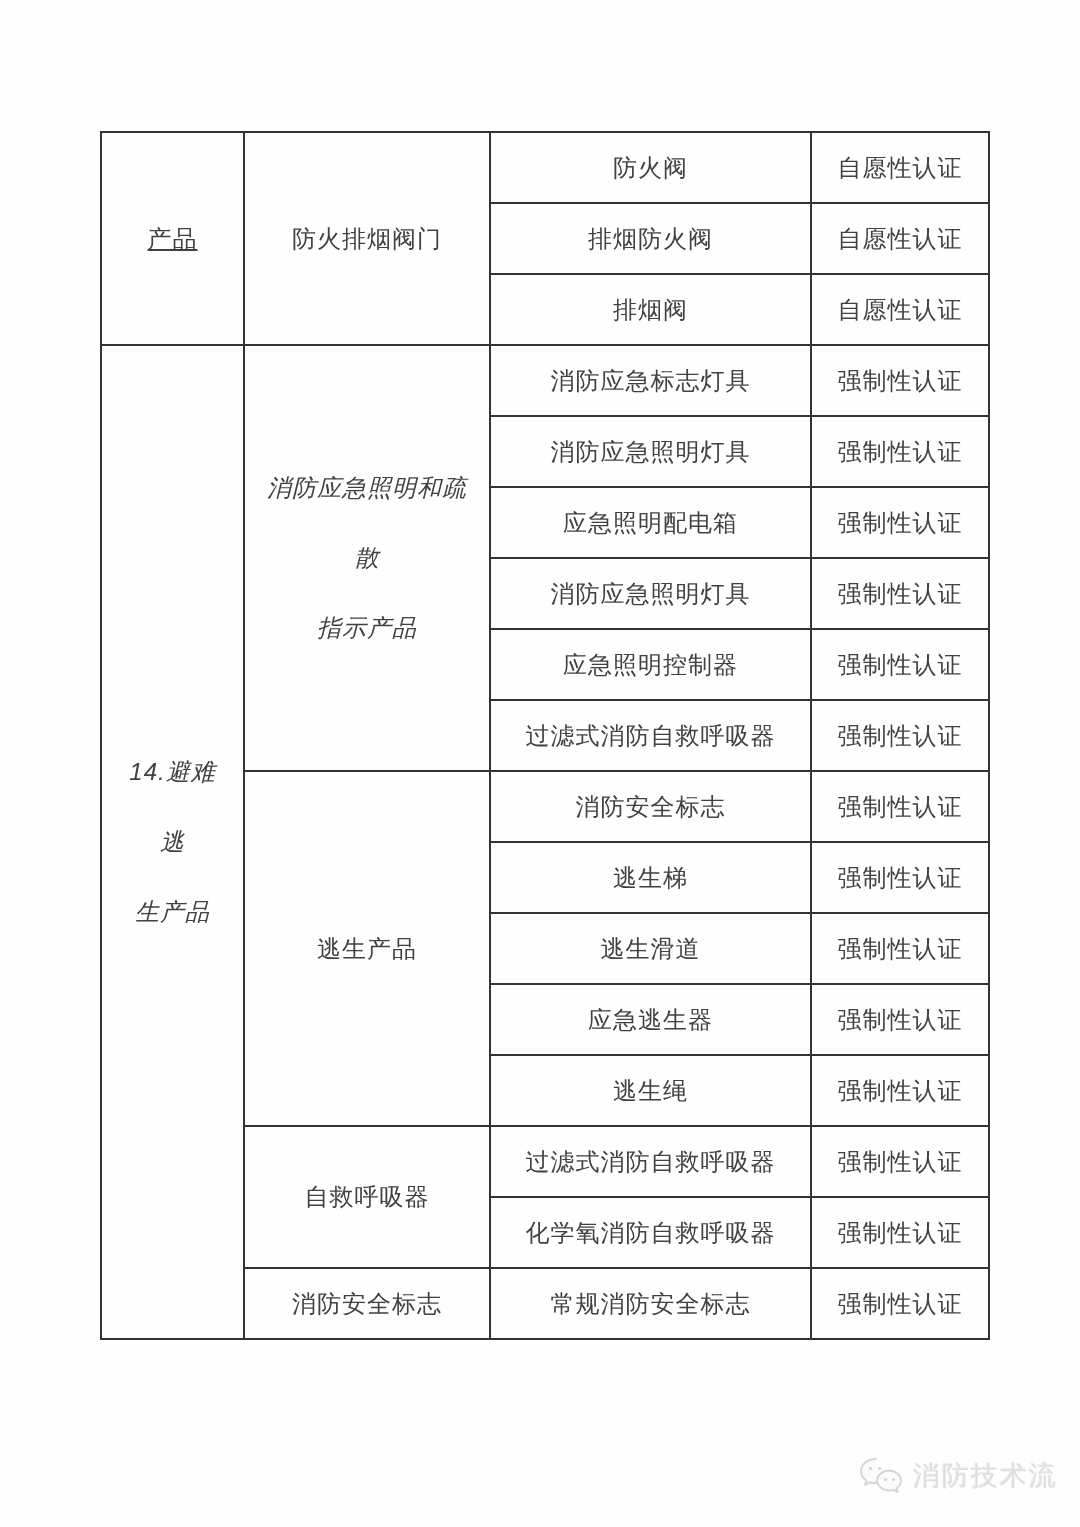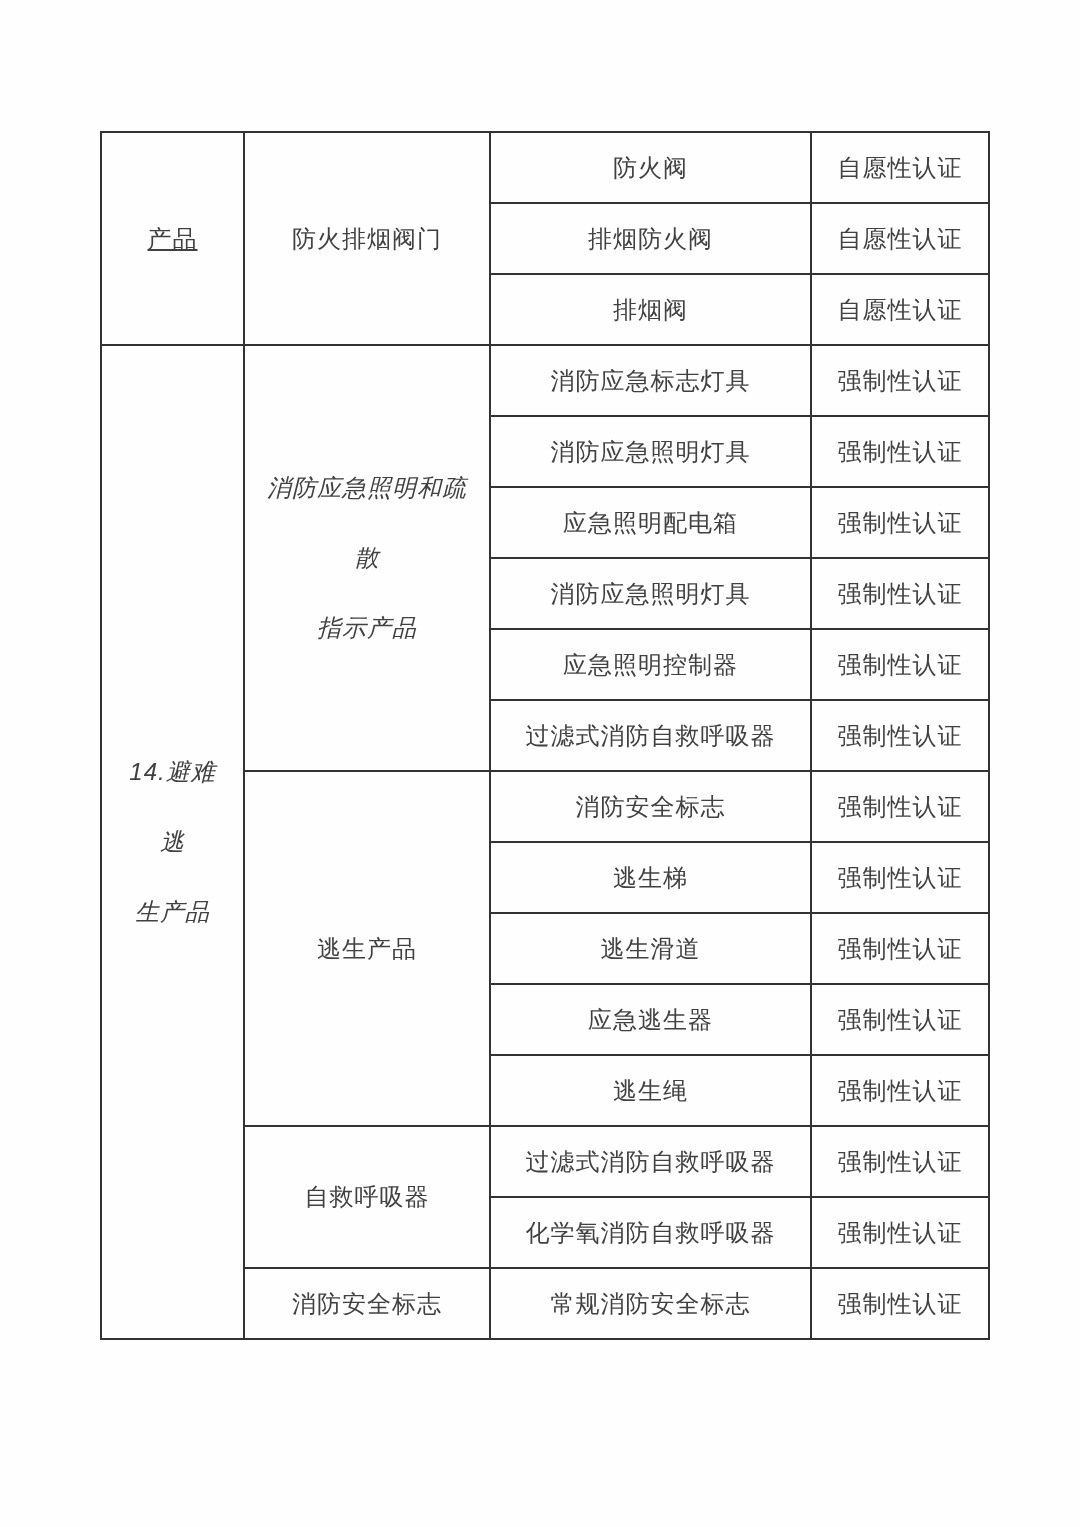--- a/index.html
+++ b/index.html
@@ -174,14 +174,27 @@
       <tr>
         <td>
           <span>消防安全标志</span>
         </td>
         <td>常规消防安全标志</td>
         <td>强制性认证</td>
       </tr>
     </tbody>
   </table>
 
+  <div class="watermark">
+    <svg class="wechat-icon" width="46" height="40" viewBox="0 0 46 40" fill="none" xmlns="http://www.w3.org/2000/svg">
+
+      <path d="M18 3 C9.7 3 3 8.4 3 15.1 c0 3.8 2.1 7.2 5.4 9.4 l-1.3 4.3 4.7-2.5 c1.6 0.5 3.4 0.8 5.2 0.8 0.6 0 1.2 0 1.8-0.1" stroke="#d6d6d6" stroke-width="2" stroke-linecap="round" stroke-linejoin="round" fill="#fbfbfb"></path>
+      <circle cx="12.5" cy="12.5" r="1.6" fill="#d2d2d2"></circle>
+      <circle cx="21.5" cy="12.5" r="1.6" fill="#d2d2d2"></circle>
+
+      <path d="M31.5 14.5 c-6.9 0-12.5 4.5-12.5 10 0 5.5 5.6 10 12.5 10 1.5 0 3-0.2 4.3-0.6 l3.9 2.1-1.1-3.6 c2.7-1.8 4.4-4.7 4.4-7.9 0-5.5-5.6-10-12.5-10z" stroke="#d6d6d6" stroke-width="2" stroke-linejoin="round" fill="#fbfbfb"></path>
+      <circle cx="27.5" cy="23.5" r="1.5" fill="#d2d2d2"></circle>
+      <circle cx="35.5" cy="23.5" r="1.5" fill="#d2d2d2"></circle>
+    </svg>
+    <span class="watermark-label">消防技术流</span>
+  </div>
 
 </div>
 
 </body></html>

